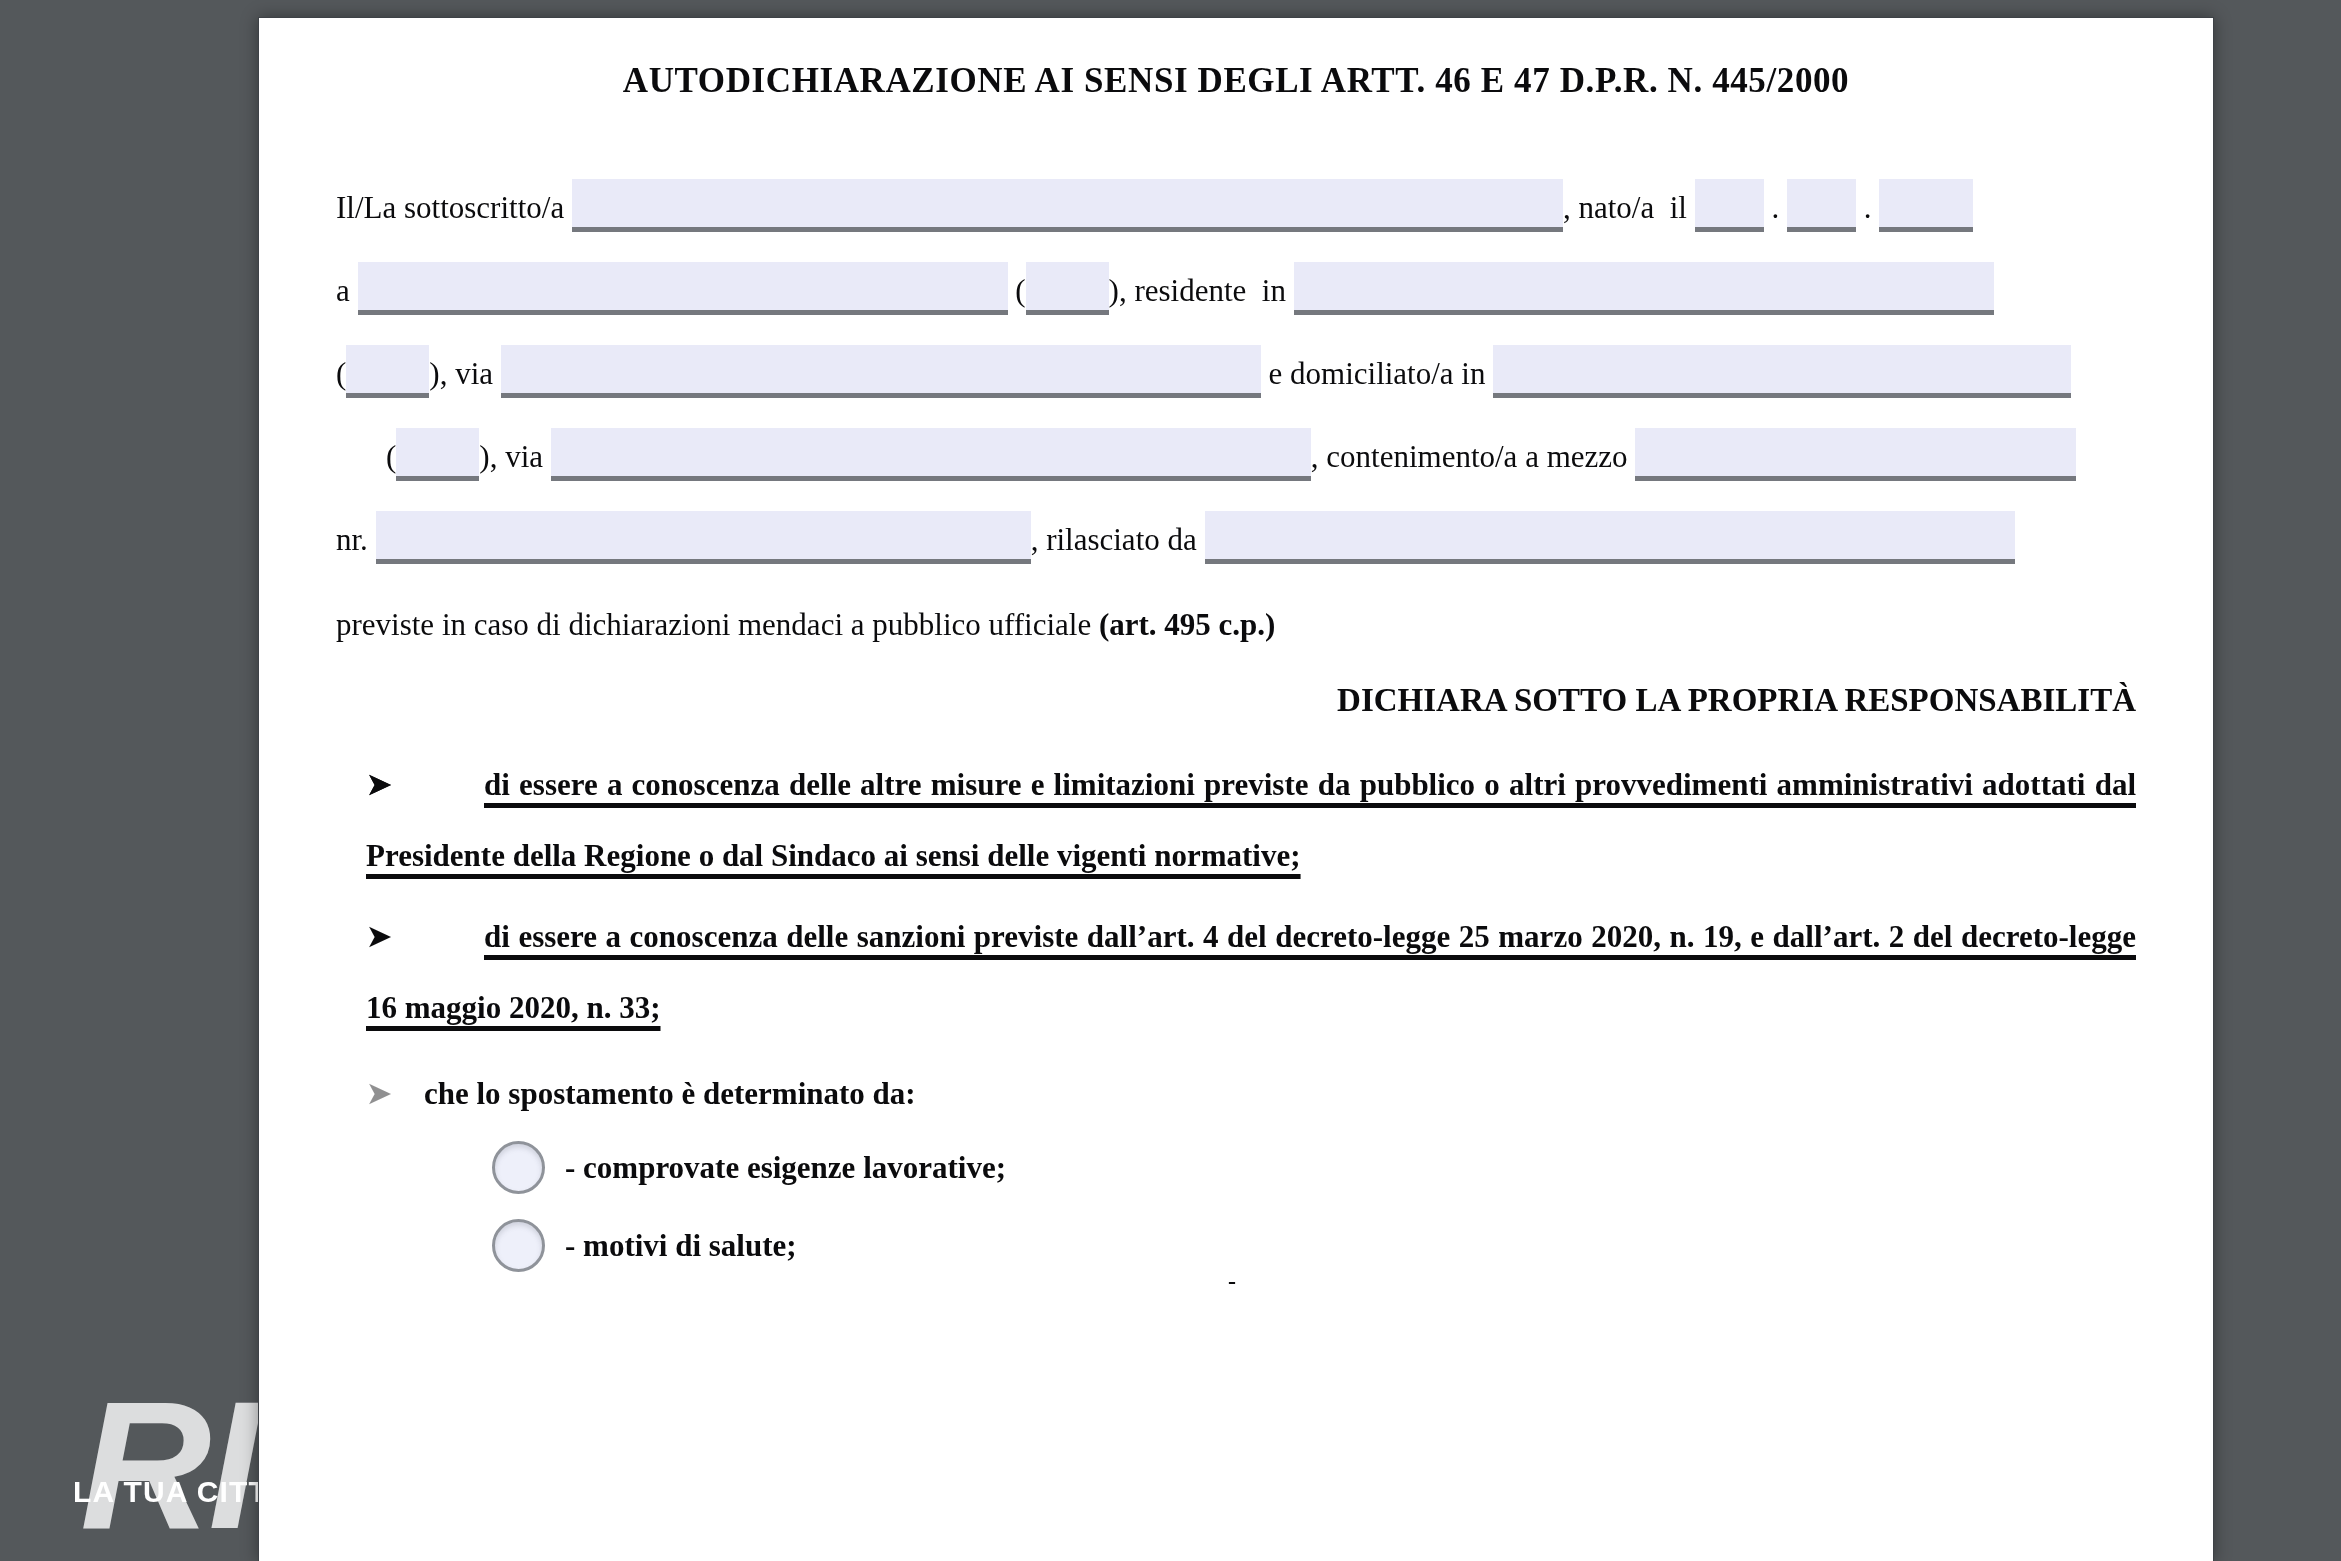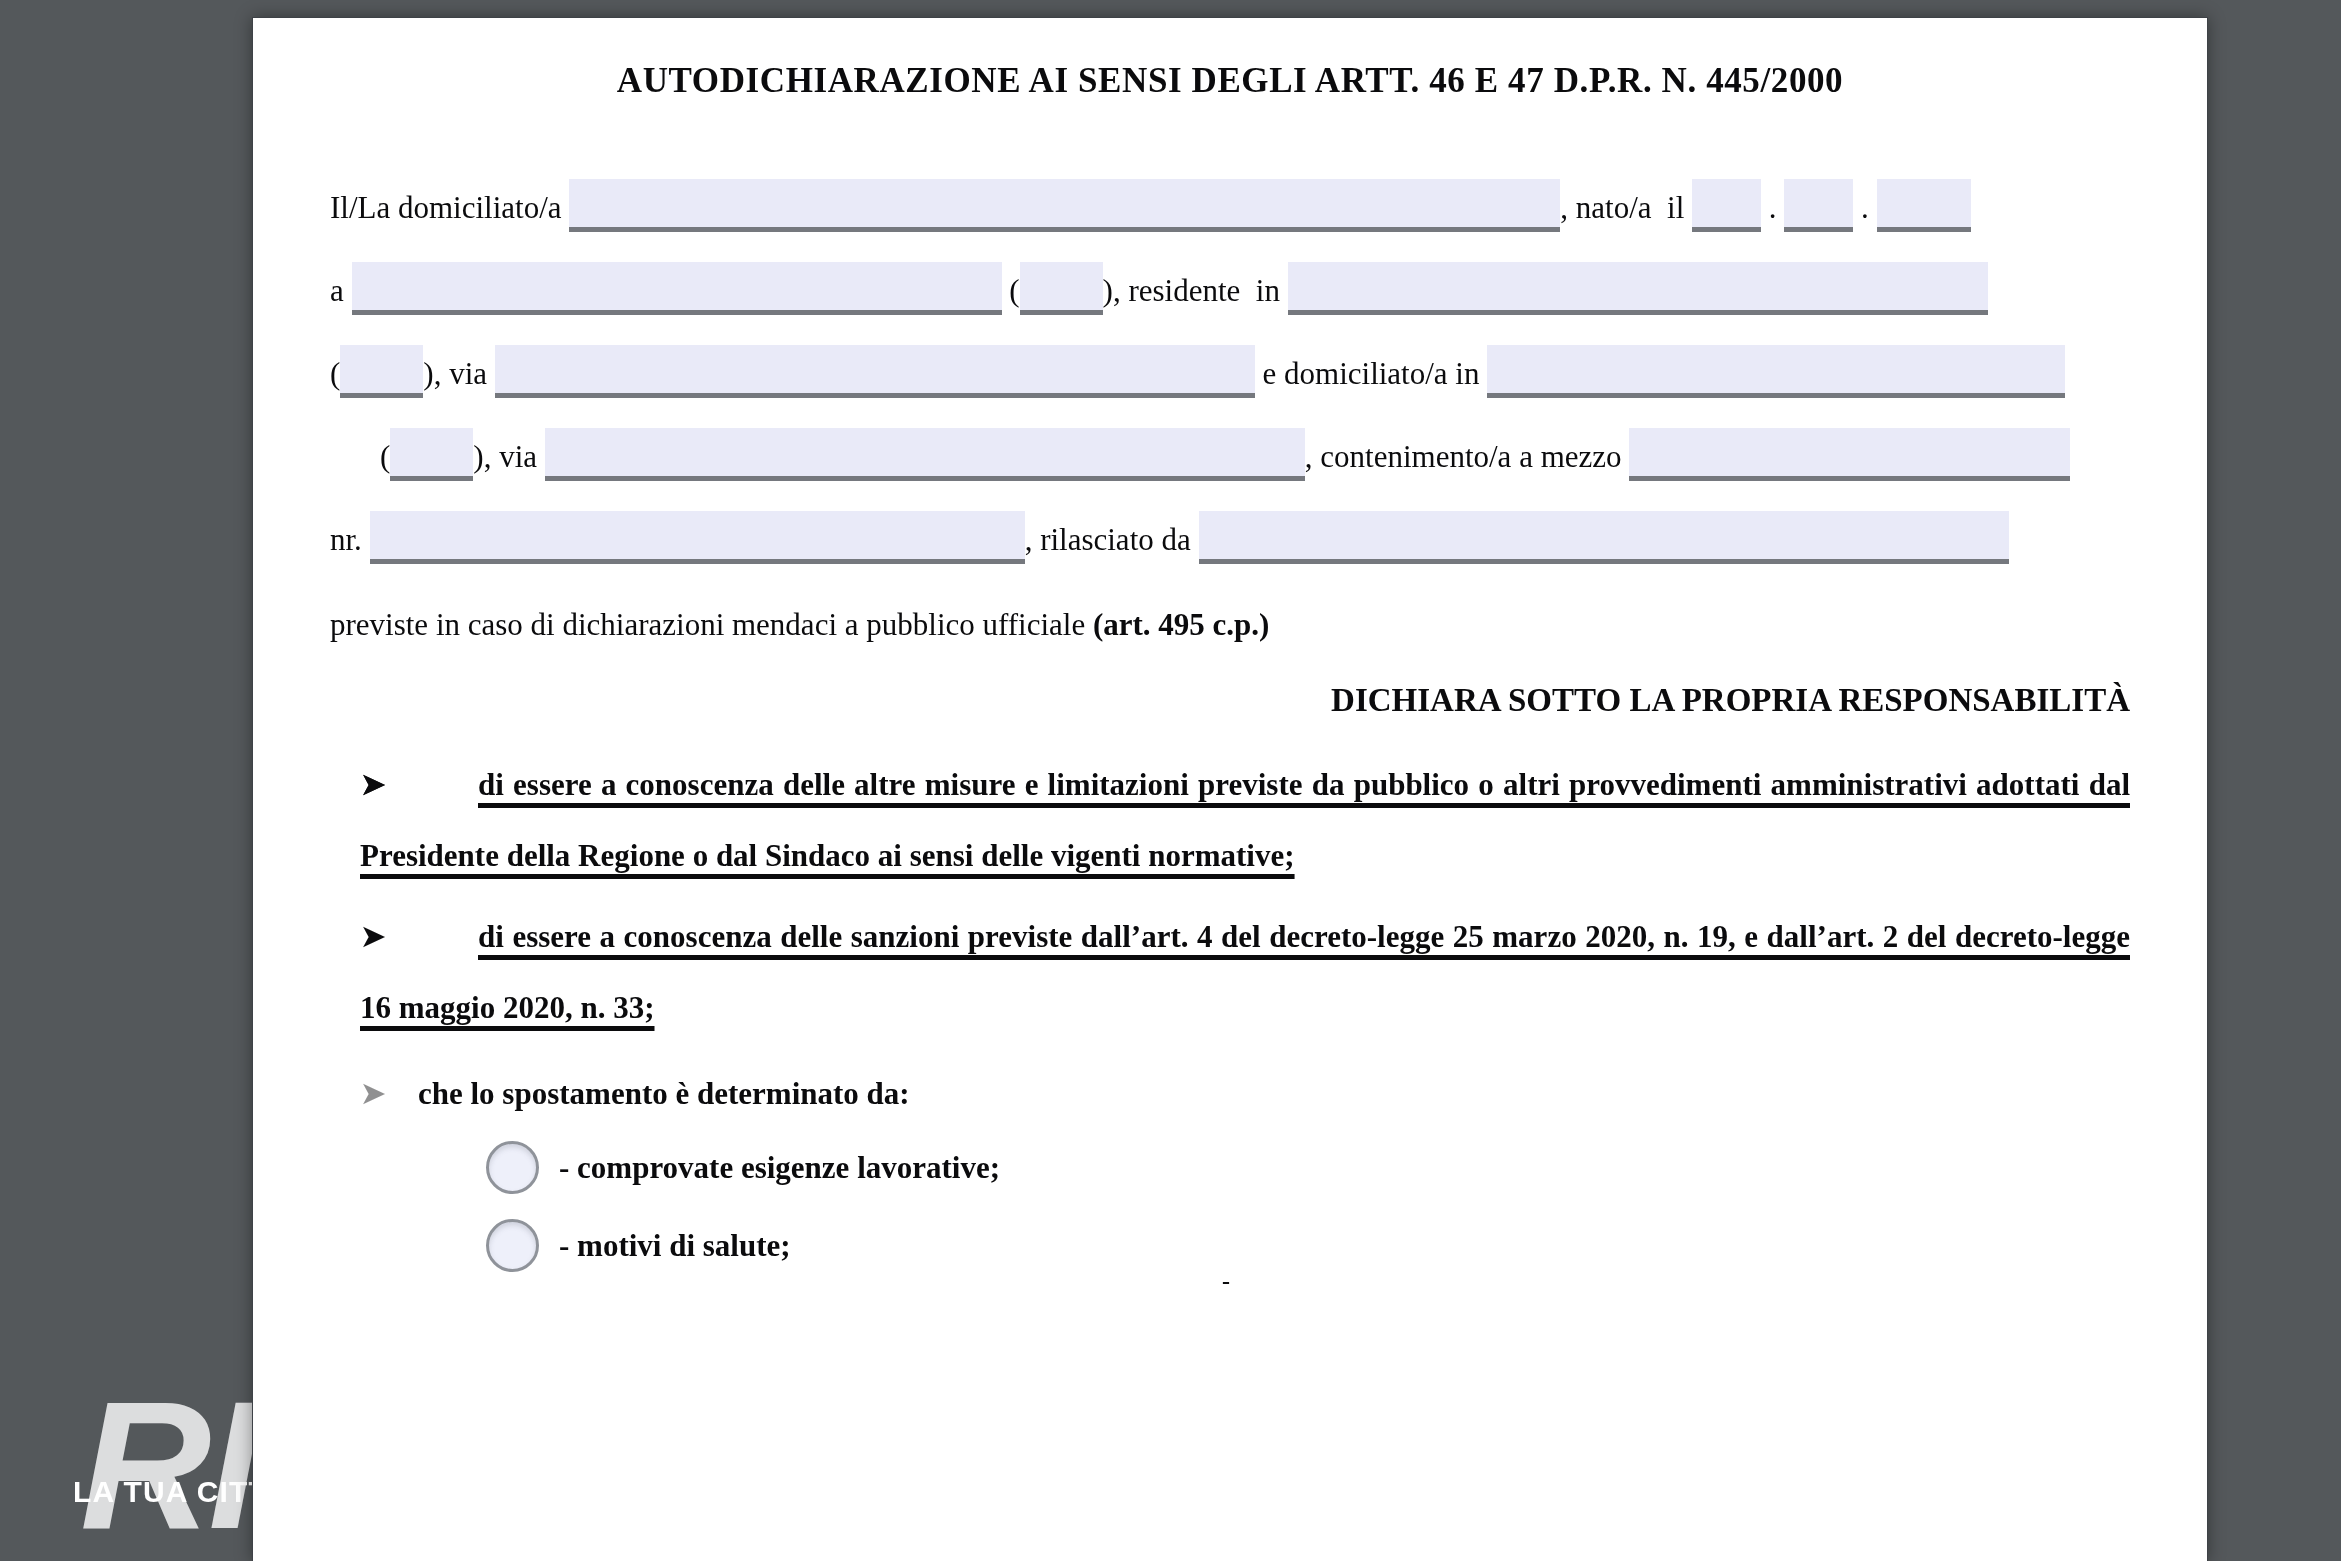--- a/index.html
+++ b/index.html
@@ -9,21 +9,21 @@
     font-family:"Liberation Serif", serif;
   }
   
   .watermark{position:absolute;left:80px;top:1388px;z-index:1;color:#dcddde;
     font-family:"Liberation Sans", sans-serif;font-style:italic;font-weight:bold;
     font-size:182px;line-height:154px;letter-spacing:-3.3px;}
   .watermark-tagline{position:absolute;left:73px;top:1475px;z-index:1;color:#ffffff;
     font-family:"Liberation Sans", sans-serif;font-weight:bold;font-style:normal;
     font-size:30px;letter-spacing:1.1px;}
   
-  .page{position:absolute;left:252px;top:16.5px;width:1956px;height:1545px;z-index:2;
+  .page{position:absolute;left:258px;top:16.5px;width:1956px;height:1545px;z-index:2;
     background:#ffffff;border:1.1px solid #3e4247;border-bottom:none;
     box-shadow:0 0 15.4px rgba(0,0,0,.38);
     padding:33px 77px 0 77px;box-sizing:border-box;overflow:hidden;
     color:#0b0b0d;font-size:31px;}
   .doc-title{text-align:center;font-weight:bold;font-size:35px;letter-spacing:0.6px;margin:10px 0 0 0;}
   
   .form-block{margin-top:65px;}
   .form-line{height:83px;line-height:83px;white-space:nowrap;}
   .blank-field{display:inline-block;height:53px;vertical-align:-14.3px;
     background:#e9eaf8;border-bottom:5px solid #75787e;box-sizing:border-box;}
@@ -53,21 +53,21 @@
 </head>
 <body>
 
 <div class="watermark">RIETI</div>
 <div class="watermark-tagline">LA TUA CITTA' I</div>
 
 <div class="page">
   <h1 class="doc-title">AUTODICHIARAZIONE AI SENSI DEGLI ARTT. 46 E 47 D.P.R. N. 445/2000</h1>
 
   <div class="form-block" id="form-lines">
-      <div class="form-line"><span>Il/La domiciliato/a </span><span class="blank-field" style="width: 991px;"></span><span>, nato/a&nbsp; il </span><span class="blank-field" style="width: 69px;"></span><span> . </span><span class="blank-field" style="width: 69px;"></span><span> . </span><span class="blank-field" style="width: 94px;"></span></div>
+      <div class="form-line"><span>Il/La sottoscritto/a </span><span class="blank-field" style="width: 991px;"></span><span>, nato/a&nbsp; il </span><span class="blank-field" style="width: 69px;"></span><span> . </span><span class="blank-field" style="width: 69px;"></span><span> . </span><span class="blank-field" style="width: 94px;"></span></div>
       <div class="form-line"><span>a </span><span class="blank-field" style="width: 650px;"></span><span> (</span><span class="blank-field" style="width: 83px;"></span><span>), residente&nbsp; in </span><span class="blank-field" style="width: 700px;"></span></div>
       <div class="form-line"><span>(</span><span class="blank-field" style="width: 83px;"></span><span>), via </span><span class="blank-field" style="width: 760px;"></span><span> e domiciliato/a in </span><span class="blank-field" style="width: 578px;"></span></div>
       <div class="form-line" style="padding-left: 50px;"><span>(</span><span class="blank-field" style="width: 83px;"></span><span>), via </span><span class="blank-field" style="width: 760px;"></span><span>, contenimento/a a mezzo </span><span class="blank-field" style="width: 441px;"></span></div>
       <div class="form-line"><span>nr. </span><span class="blank-field" style="width: 655px;"></span><span>, rilasciato da </span><span class="blank-field" style="width: 810px;"></span></div>
     </div>
 
   <p class="penal-line"><span>previste in caso di dichiarazioni mendaci a pubblico ufficiale </span><span class="penal-bold">(art. 495 c.p.)</span></p>
 
   <h2 class="section-heading">DICHIARA SOTTO LA PROPRIA RESPONSABILITÀ</h2>
 

